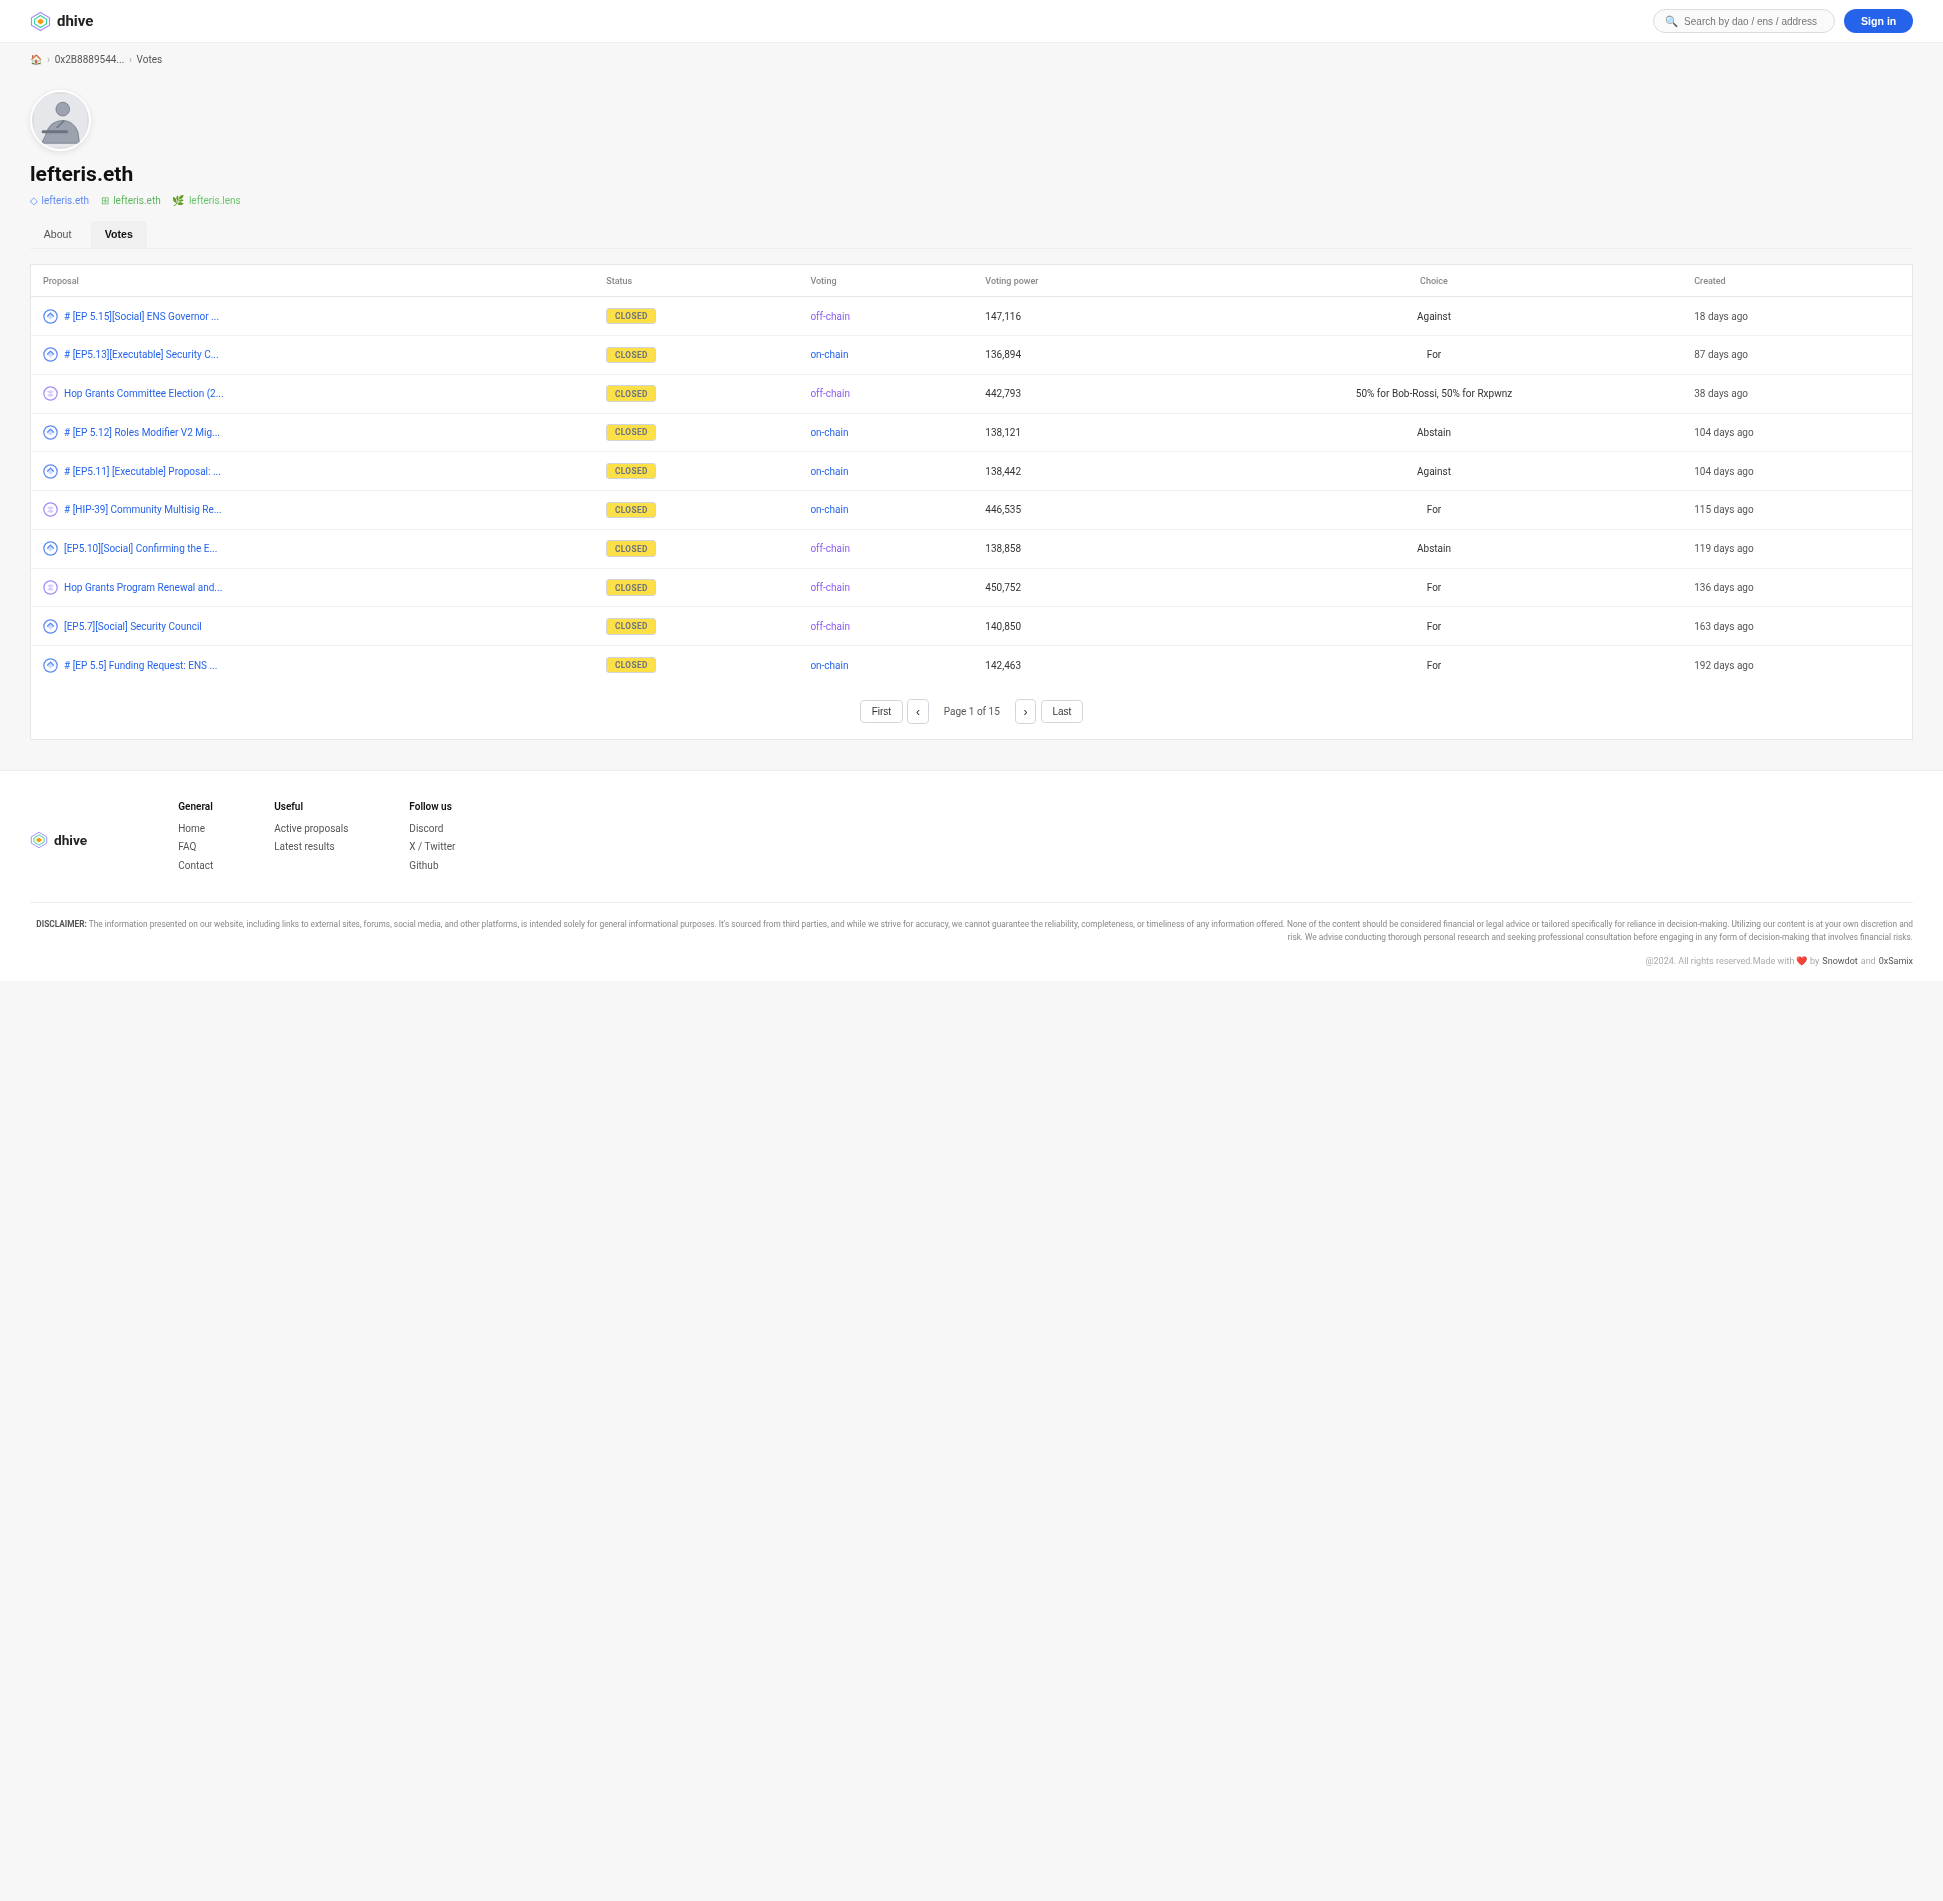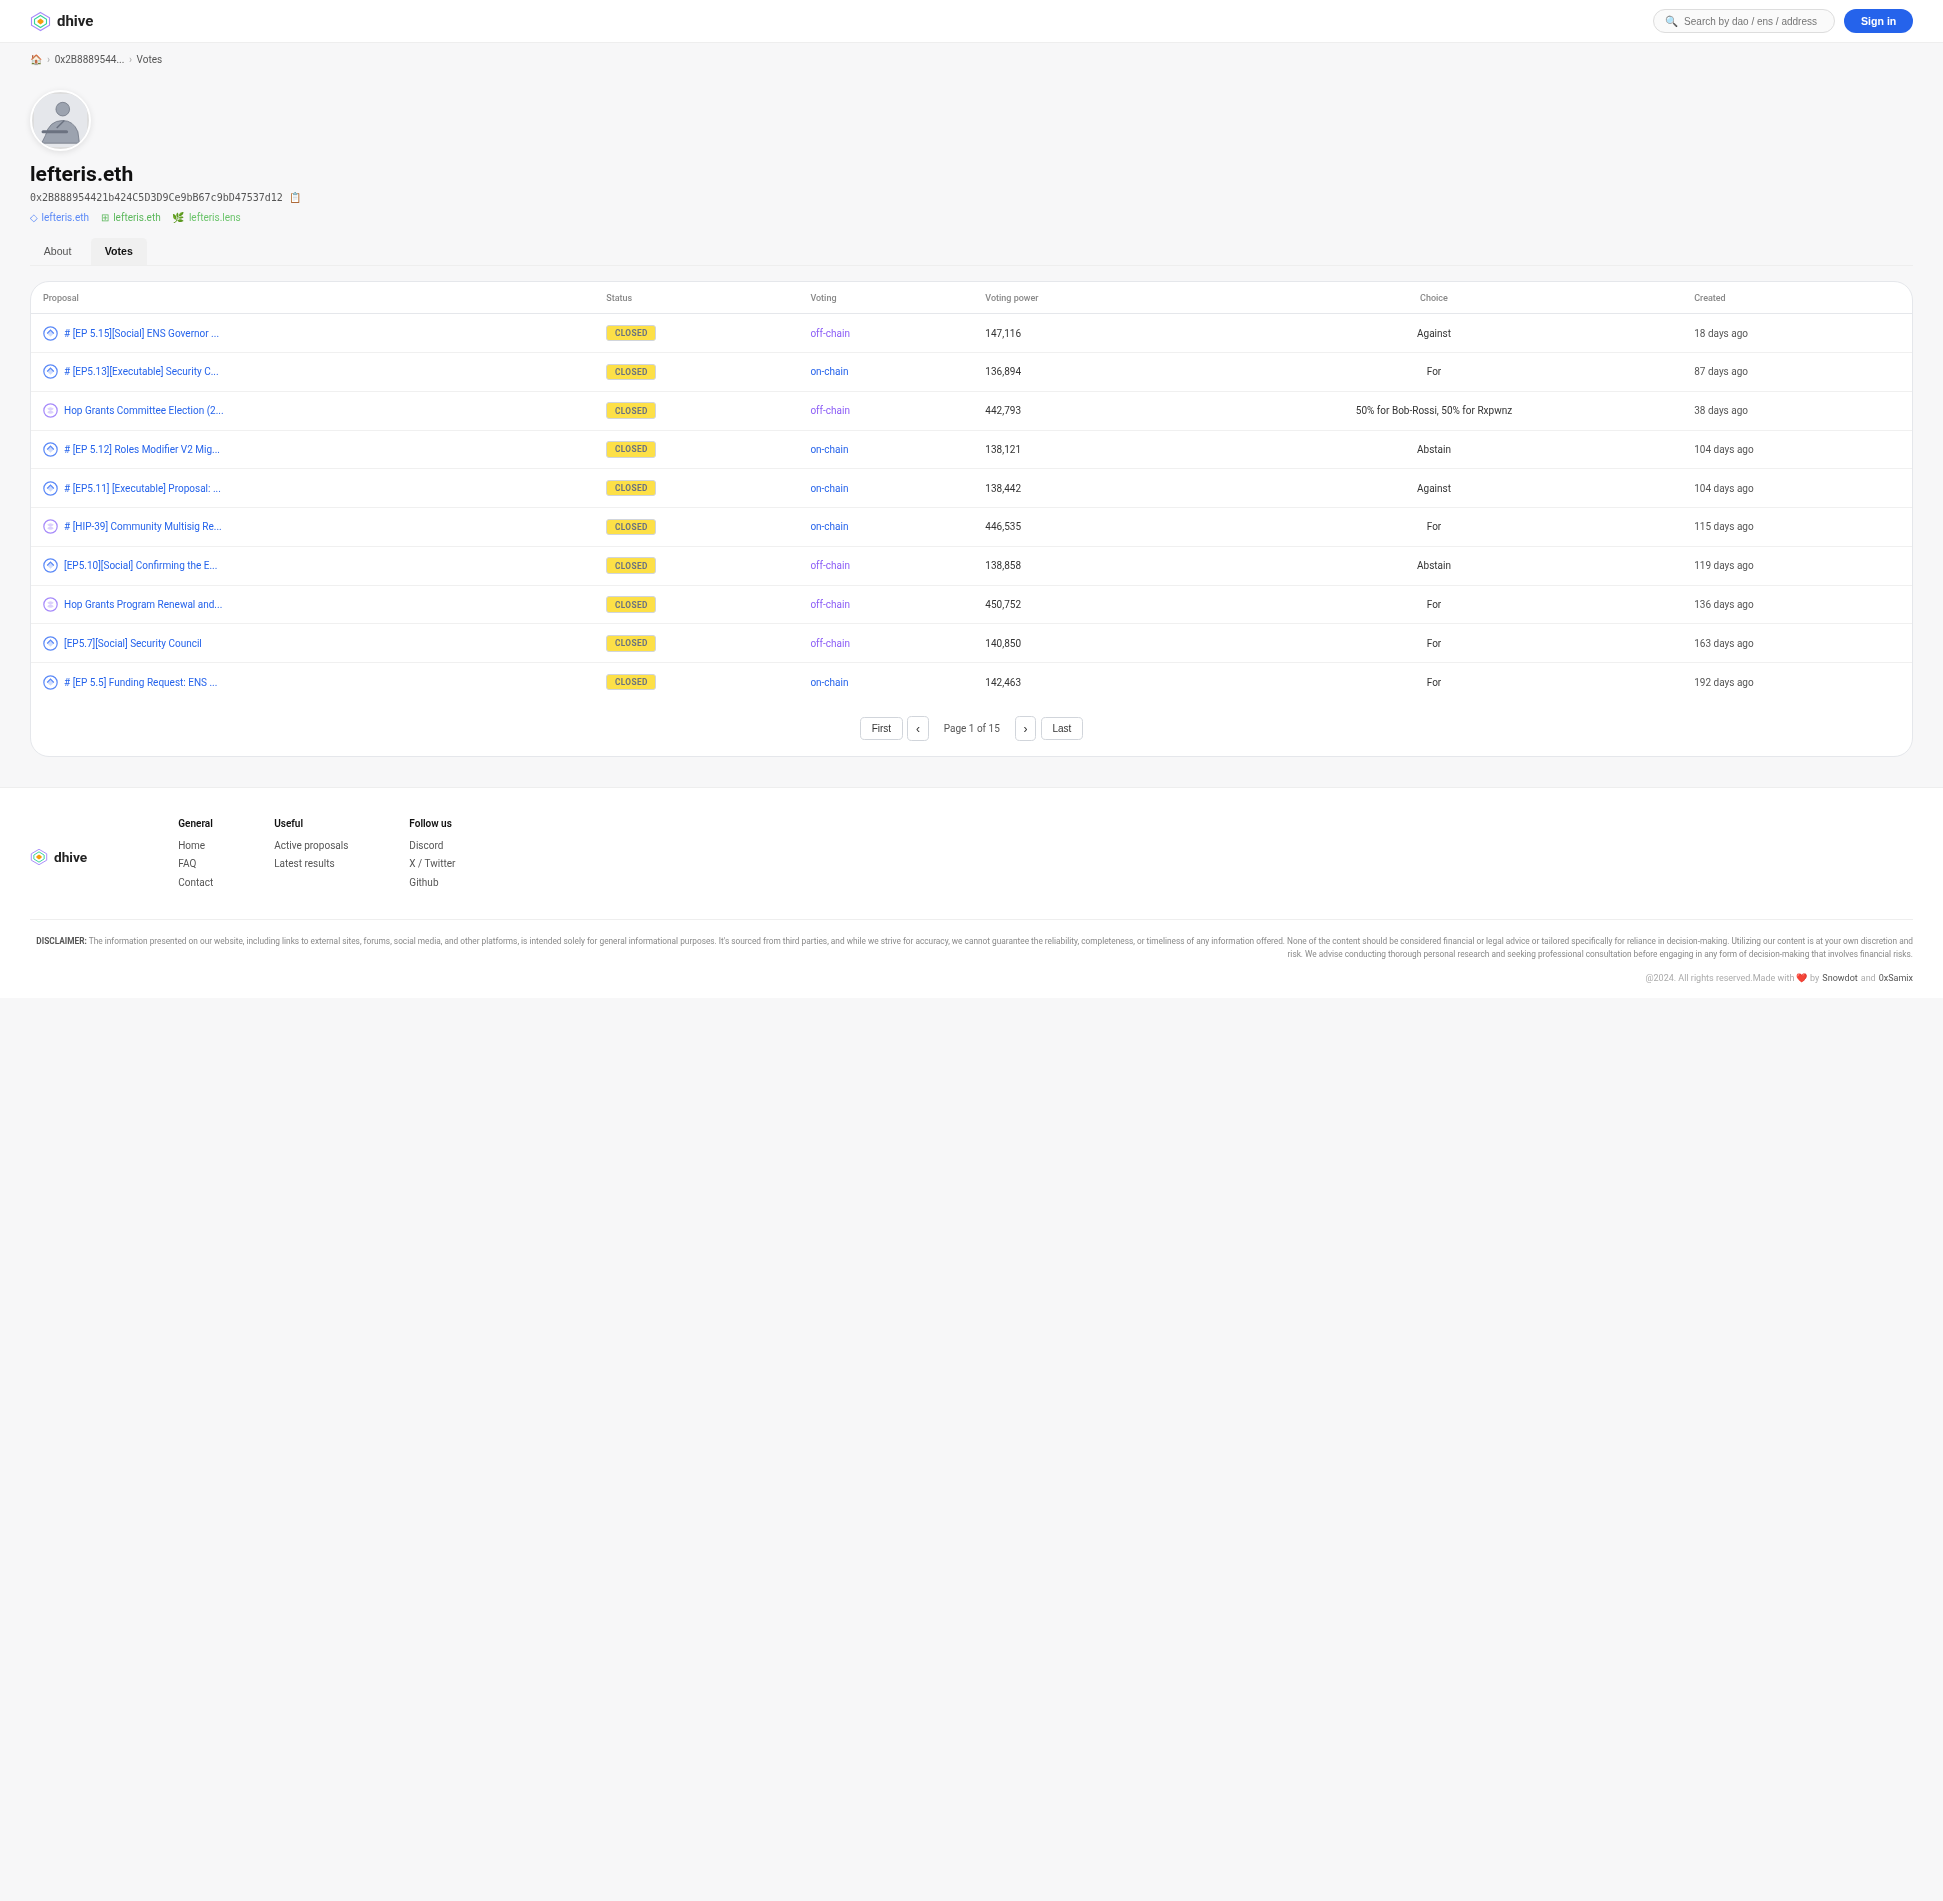--- a/index.html
+++ b/index.html
@@ -29,21 +29,21 @@
     .profile-links { display: flex; gap: 12px; margin-top: 9px; }
     .profile-link { display: flex; align-items: center; gap: 3.8px; font-size: 10px; text-decoration: none; }
     .profile-link.ens { color: #5c8af7; }
     .profile-link.ens-green { color: #5cb85c; }
     .profile-link.lens { color: #6bc46b; }
 
     
     .tabs { display: flex; gap: 6px; margin-top: 15px; padding: 0 30px; border-bottom: 0.8px solid #eee; }
     .tab { padding: 7.6px 13.7px; font-size: 10.6px; cursor: pointer; border-radius: 4.6px 4.6px 0 0; color: #555; border: none; background: transparent; font-weight: 500; }
     .tab.active { background: #f0f0f0; color: #111; font-weight: 600; }
-    .table-wrapper { margin: 15px 30px; background: #fff; border: 0.8px solid #e5e7eb; border-radius: 19px; overflow: hidden; }
+    .table-wrapper { margin: 15px 30px; background: #fff; border: 0.8px solid #e5e7eb; border-radius: 0; overflow: hidden; }
     table { width: 100%; border-collapse: collapse; }
     thead tr { border-bottom: 0.8px solid #e5e7eb; }
     th { padding: 10.6px 12px; text-align: left; font-size: 9px; color: #888; font-weight: 500; }
     td { padding: 10.6px 12px; font-size: 10px; border-bottom: 0.8px solid #f0f0f0; vertical-align: middle; }
     tr:last-child td { border-bottom: none; }
 
     .proposal-link { display: flex; align-items: center; gap: 6px; color: #2563eb; text-decoration: none; font-size: 10px; }
     .proposal-icon { width: 15px; height: 15px; flex-shrink: 0; }
 
     .status-badge { display: inline-block; padding: 2.3px 7.6px; border-radius: 3px; font-size: 8.3px; font-weight: 700; letter-spacing: 0.4px; }
@@ -112,24 +112,20 @@
     <svg viewBox="0 0 70 70" xmlns="http://www.w3.org/2000/svg">
       <rect width="70" height="70" fill="#e5e7eb"></rect>
 
       <circle cx="38" cy="20" r="9" fill="#9ca3af" stroke="#6b7280" stroke-width="1"></circle>
       <path d="M15 55 Q20 35 38 35 Q52 35 58 50 L60 65 L10 65 Z" fill="#9ca3af" stroke="#6b7280" stroke-width="1"></path>
       <rect x="10" y="48" width="35" height="4" rx="2" fill="#6b7280"></rect>
       <path d="M30 45 L40 35" stroke="#6b7280" stroke-width="2"></path>
     </svg>
   </div>
   <h1 class="profile-name">lefteris.eth</h1>
-  <div class="profile-address">
-    <span>0x2B888954421b424C5D3D9Ce9bB67c9bD47537d12</span>
-    <span class="copy-btn">📋</span>
-  </div>
   <div class="profile-links">
     <a class="profile-link ens" href="#">
       <span>◇</span>
       <span>lefteris.eth</span>
     </a>
     <a class="profile-link ens-green" href="#">
       <span>⊞</span>
       <span>lefteris.eth</span>
     </a>
     <a class="profile-link lens" href="#">

